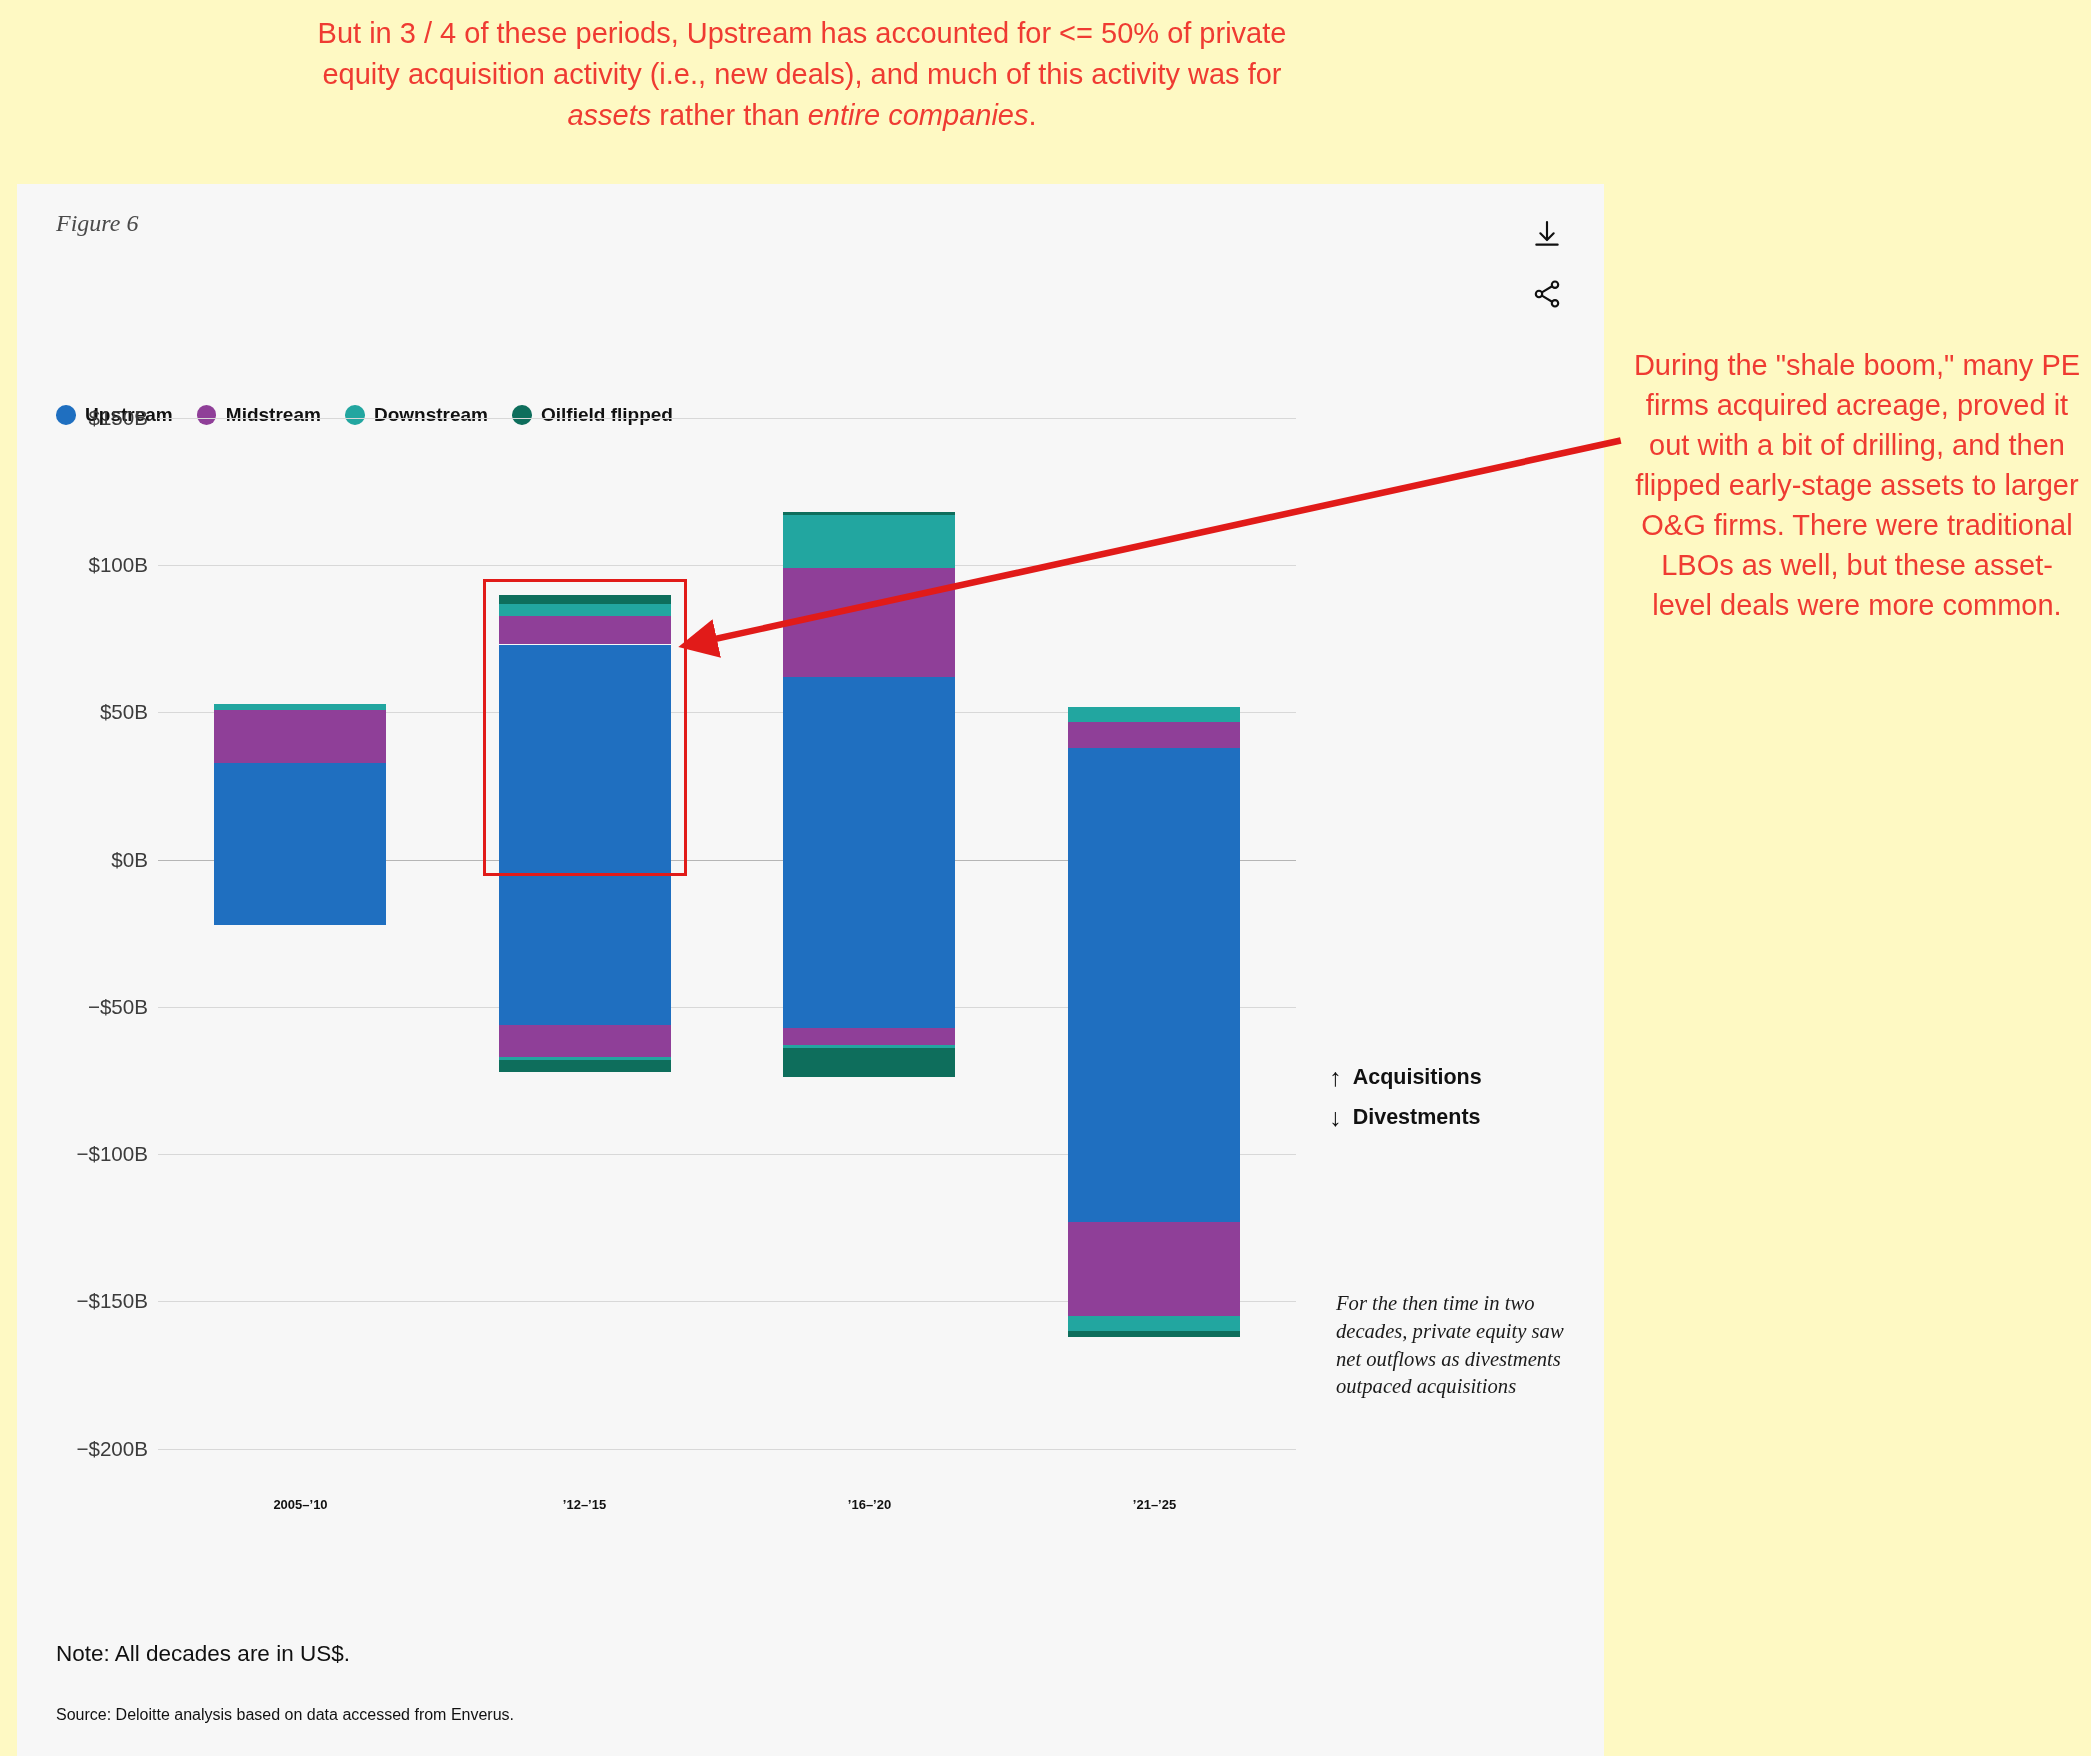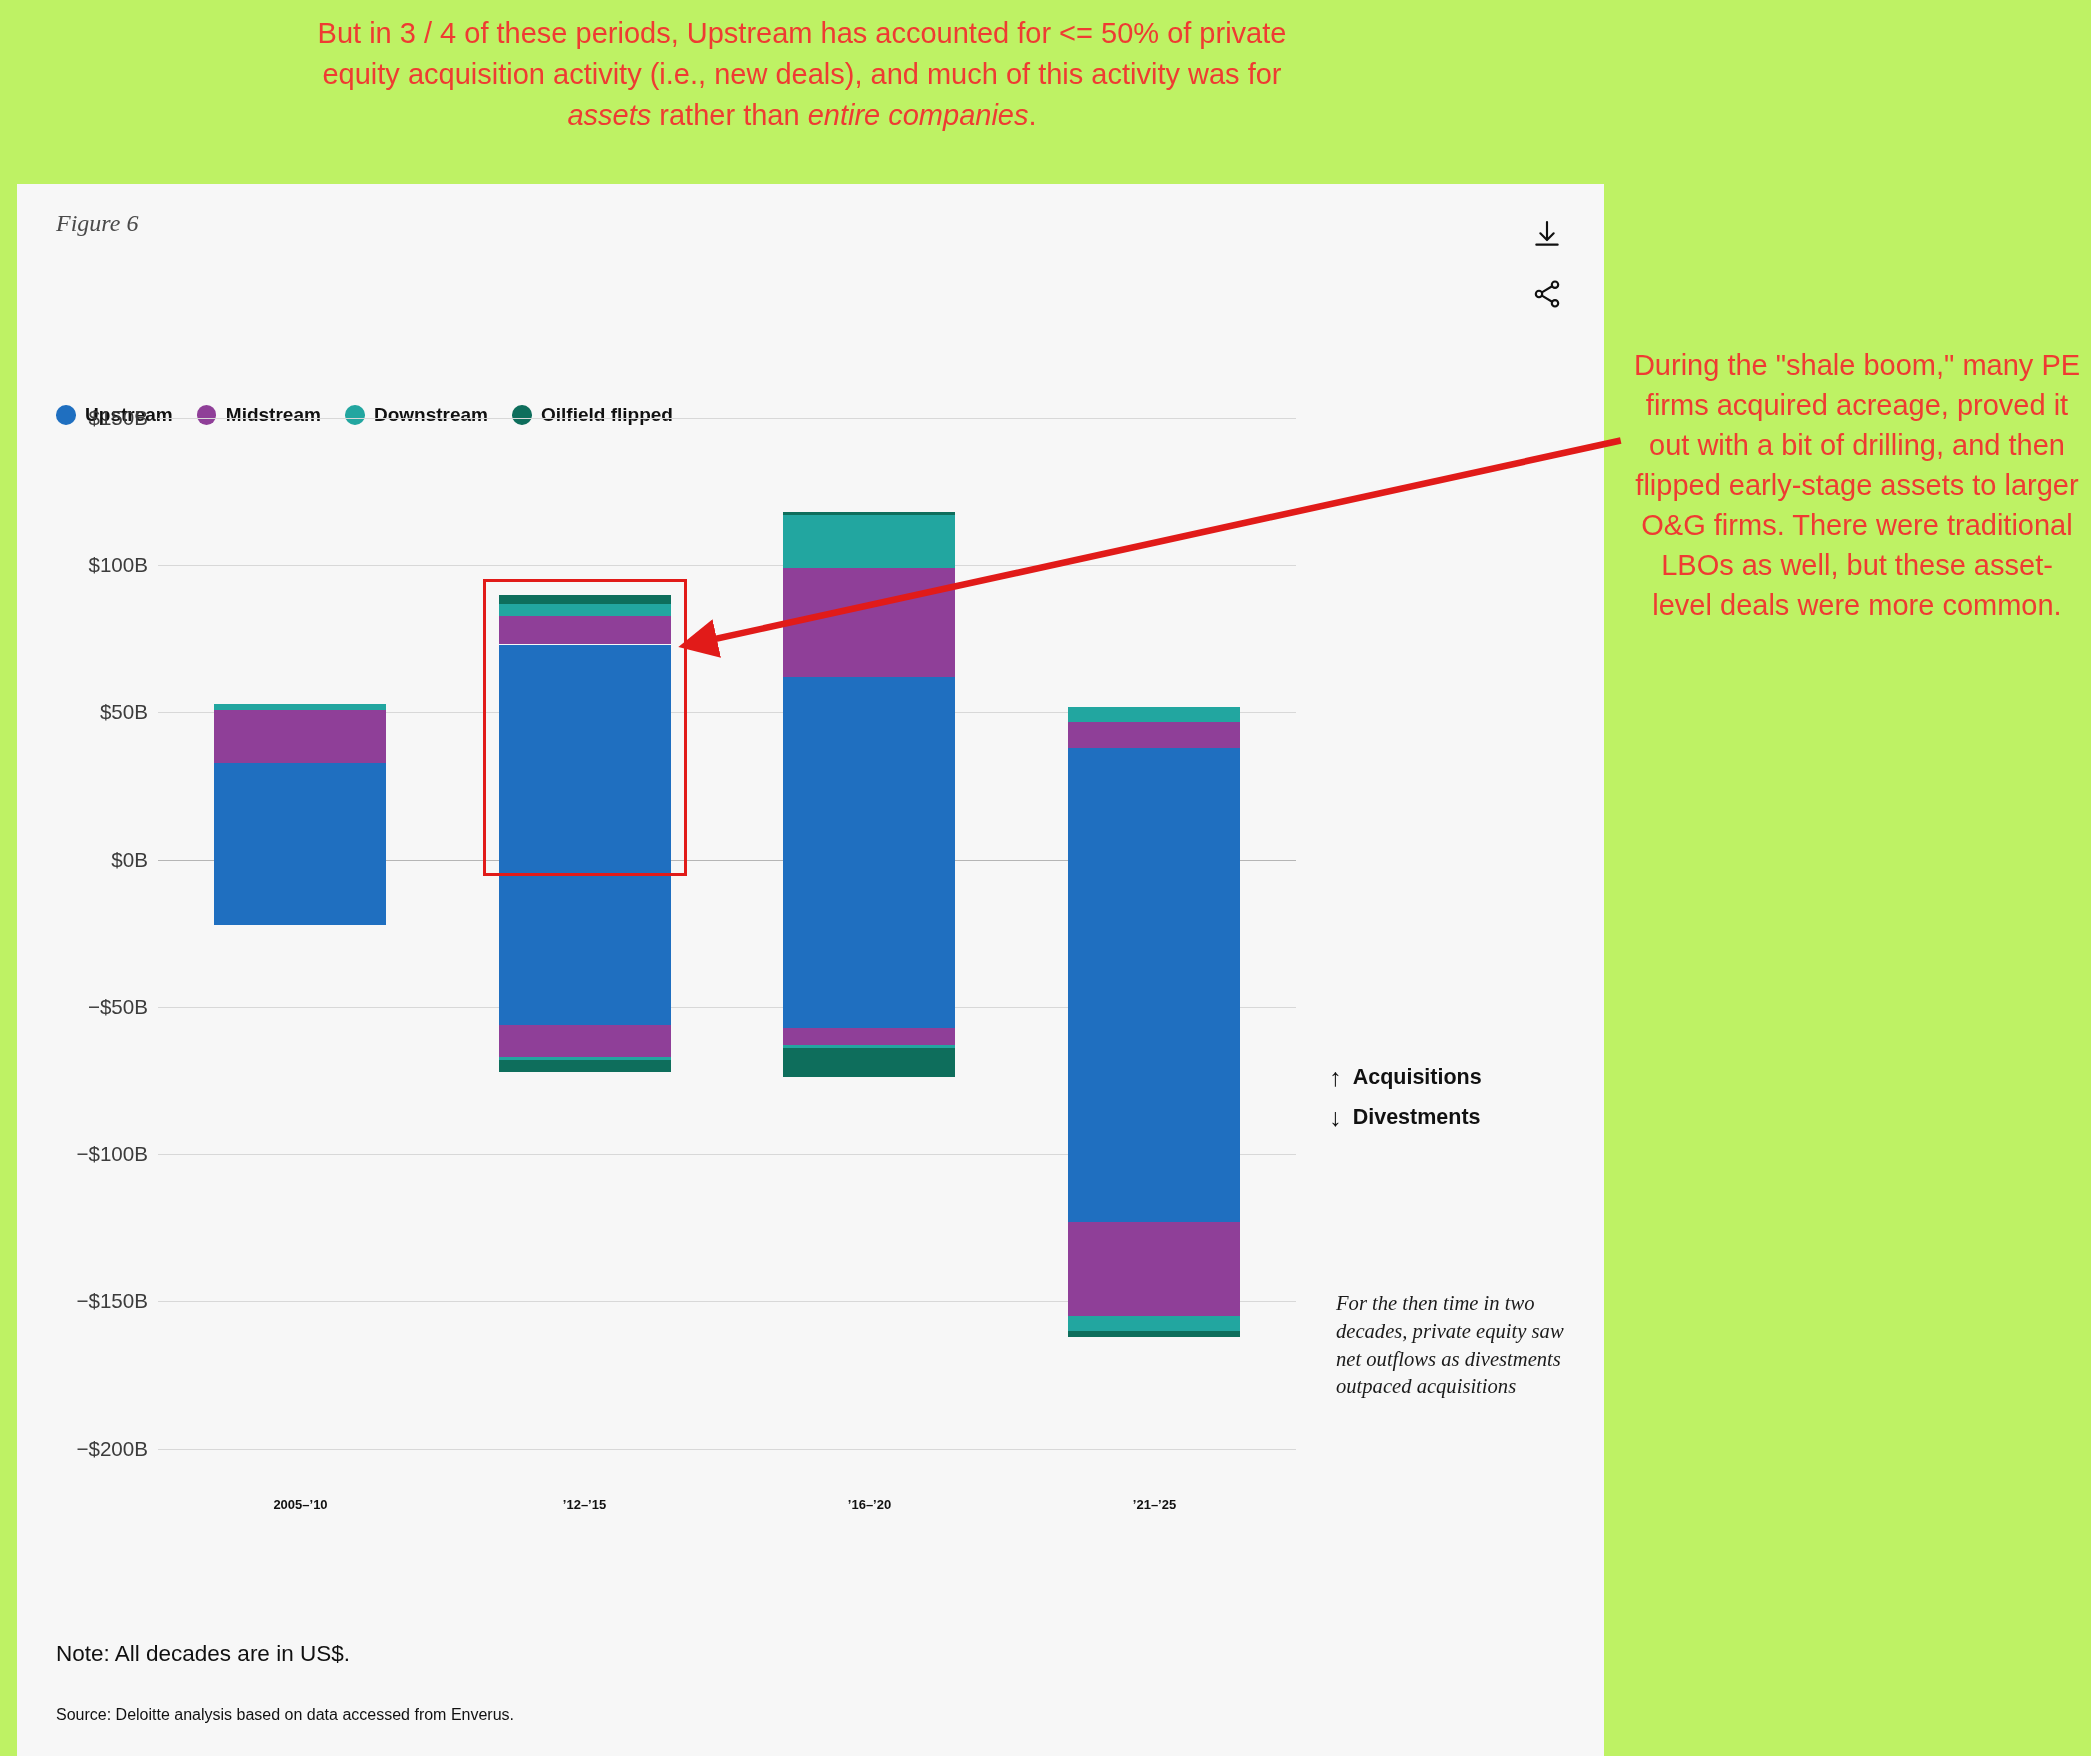--- a/index.html
+++ b/index.html
@@ -5,21 +5,21 @@
   * { box-sizing: border-box; }
   html, body {
     margin: 0; padding: 0;
     background: #ffffff;
     font-family: "Liberation Sans", sans-serif;
   }
   #page {
     position: relative;
     width: 2091px;
     height: 1757px;
-    background: #bef264;
+    background: #fef9c3;
     overflow: hidden;
   }
 
   
   #top-annotation {
     position: absolute;
     left: 90px;
     top: 13px;
     width: 1424px;
     text-align: center;

